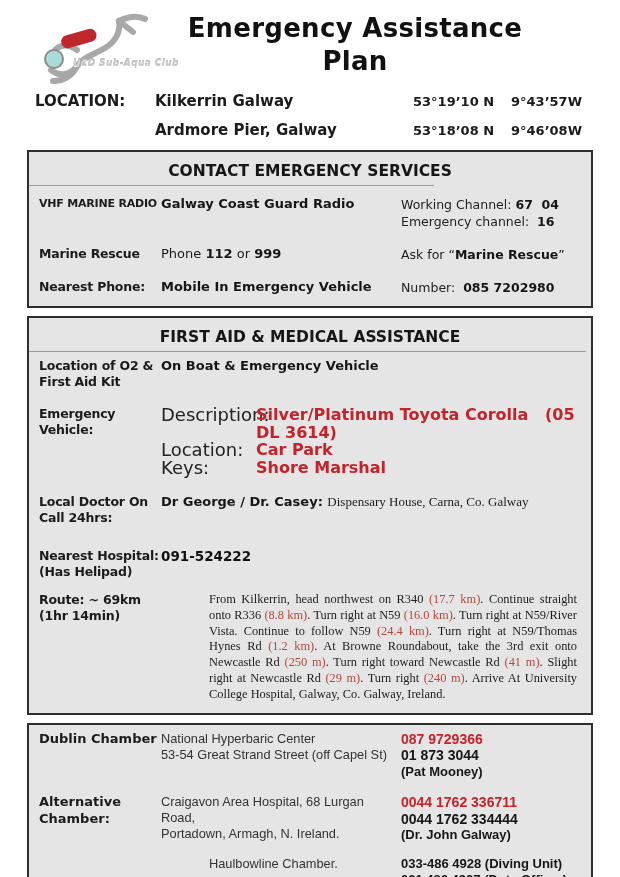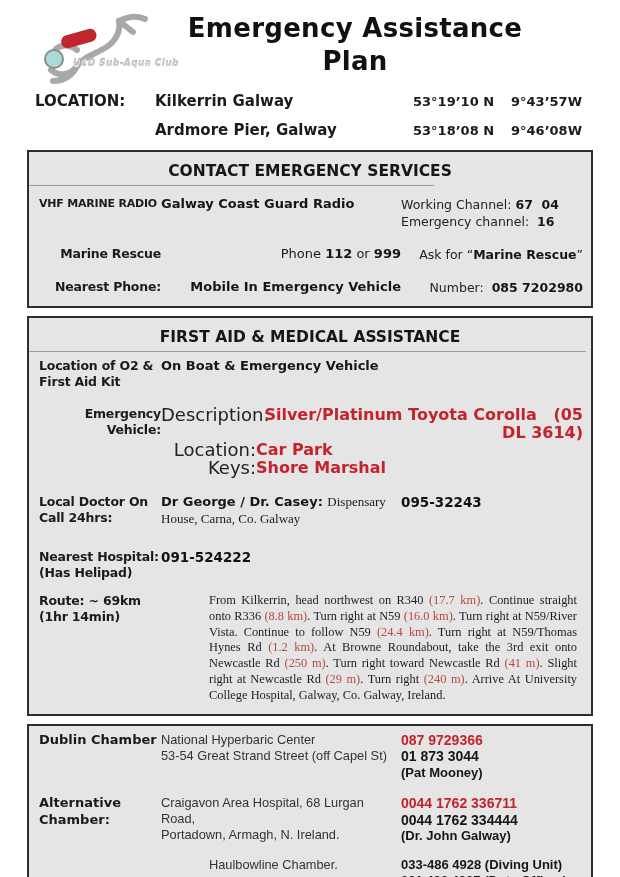--- a/index.html
+++ b/index.html
@@ -28,21 +28,21 @@
   .row{display:flex;align-items:flex-start;padding:0 8px 0 10px;}
   .col-label{flex:none;width:122px;font-size:12.5px;font-weight:bold;line-height:16px;
         letter-spacing:-0.2px;white-space:nowrap;}
   .vhf .col-label{font-size:11px;}
   .col-mid{flex:1;font-size:13px;line-height:16.5px;}
   .col-right{flex:none;width:182px;font-size:12.5px;line-height:17px;color:#222;}
   .rich{white-space:pre-wrap;}
   .b{font-weight:bold;color:#161616;}
   .r{color:var(--red);}
   .sf{font-family:"Liberation Serif",serif;}
-  .mt10{margin-top:10px;} .mt14{margin-top:14px;} .mt16{margin-top:16px;text-align:right;}
+  .mt10{margin-top:10px;} .mt14{margin-top:14px;} .mt16{margin-top:16px;}
   .mt18{margin-top:18px;} .mt22{margin-top:22px;} .mt6{margin-top:6px;} .mt12{margin-top:12px;gap:48px;}
   
   .fields{flex:1;}
   .field{display:flex;line-height:17.5px;}
   .field-k{flex:none;width:95px;font-size:18px;color:#222;}
   .field-v{font-size:16px;font-weight:bold;color:var(--red);white-space:pre-wrap;}
   .phone{font-size:13.5px;font-weight:bold;color:#111;}
   
   .route{flex:1;font-family:"Liberation Serif",serif;font-size:12.4px;line-height:15.8px;
         text-align:justify;padding-right:6px;color:#1d1d1d;}
@@ -153,21 +153,20 @@
         </div>
       </div>
     </div>
 
     <div class="row mt18">
       <div class="col-label">
         <div>Local Doctor On</div>
         <div>Call 24hrs:</div>
       </div>
       <div class="col-mid rich"><span class="b">Dr George / Dr. Casey: </span><span class="sf">Dispensary House, Carna, Co. Galway</span></div>
-      <div class="col-right phone">095-32243</div>
     </div>
 
     <div class="row mt22">
       <div class="col-label">
         <div>Nearest Hospital:</div>
         <div>(Has Helipad)</div>
       </div>
       <div class="col-right phone">091-524222</div>
     </div>
 

